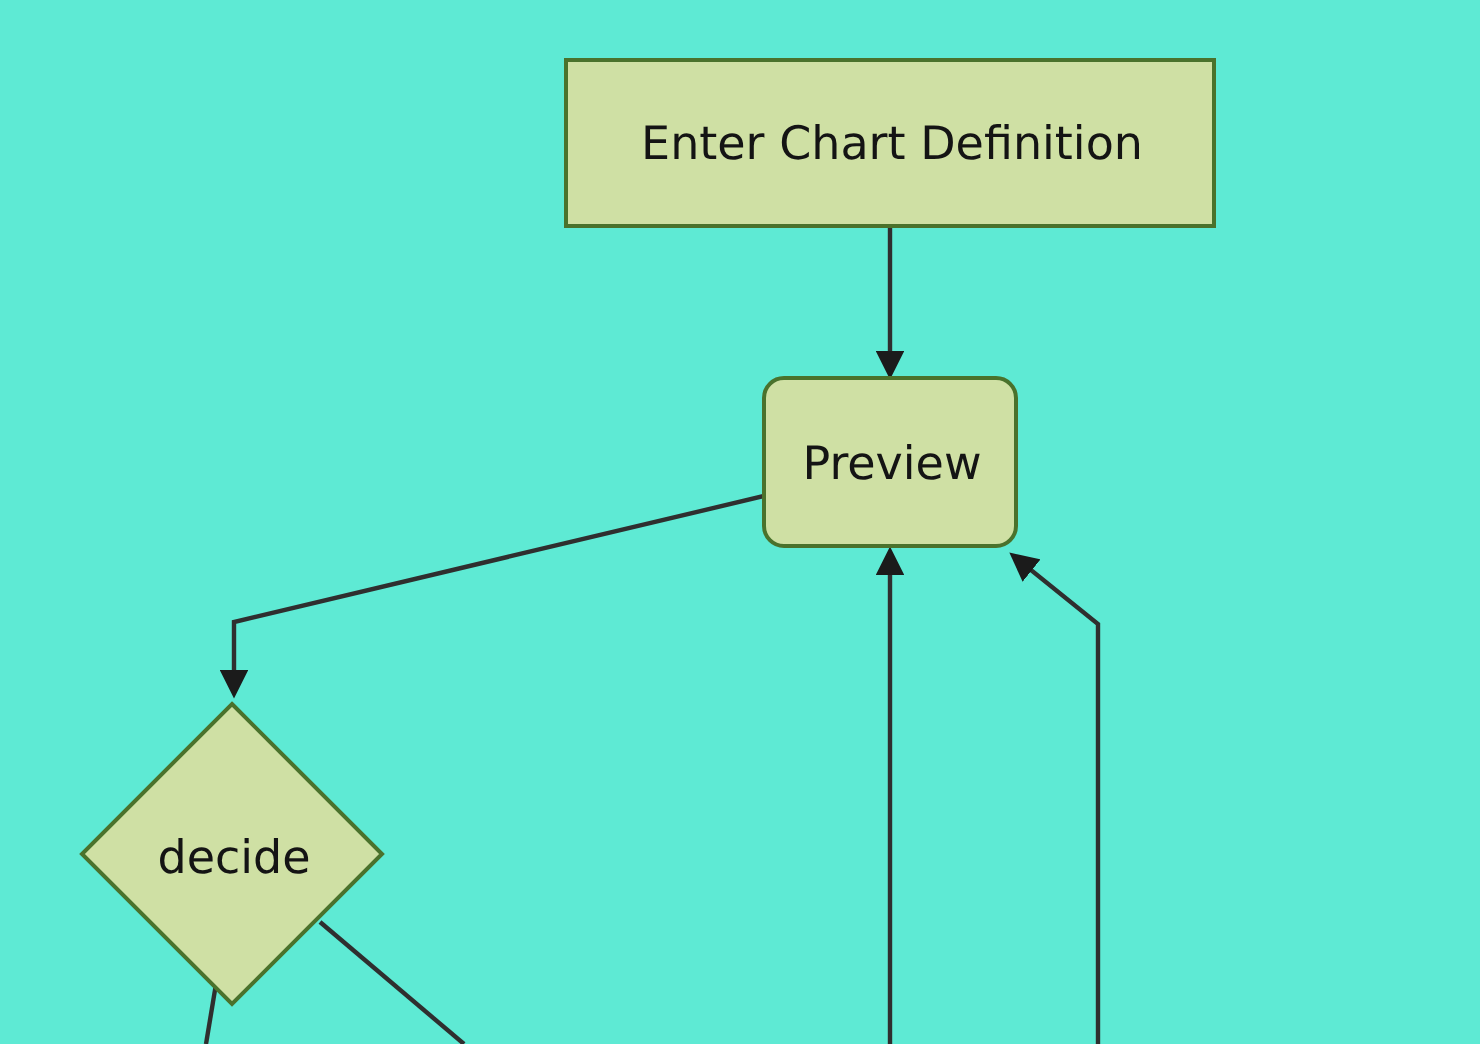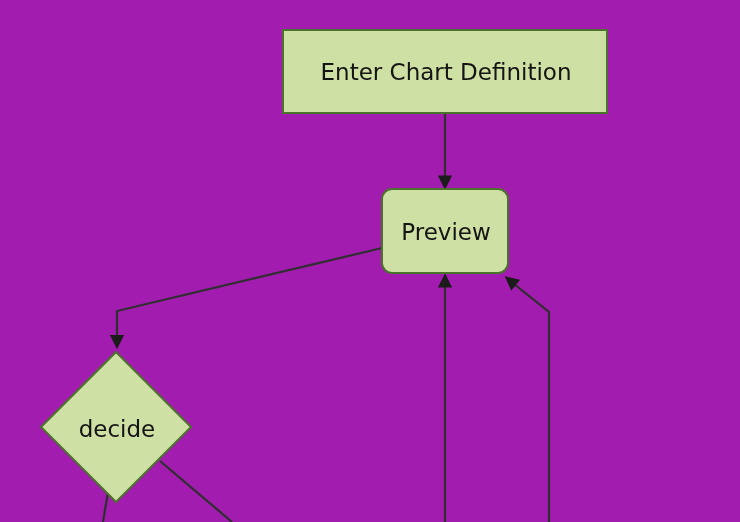--- a/index.html
+++ b/index.html
@@ -4,21 +4,21 @@
 <style>
   html, body {
     margin: 0;
     padding: 0;
     background: #ffffff;
   }
   .canvas-wrap {
     position: relative;
     width: 740px;
     height: 522px;
-    background: #a21caf;
+    background: #5eead4;
     overflow: hidden;
     font-family: "DejaVu Sans", "Liberation Sans", sans-serif;
   }
   svg { display: block; }
   .edge {
     fill: none;
     stroke: #2f2f2f;
     stroke-width: 2.2px;
     stroke-linejoin: miter;
     stroke-linecap: butt;

